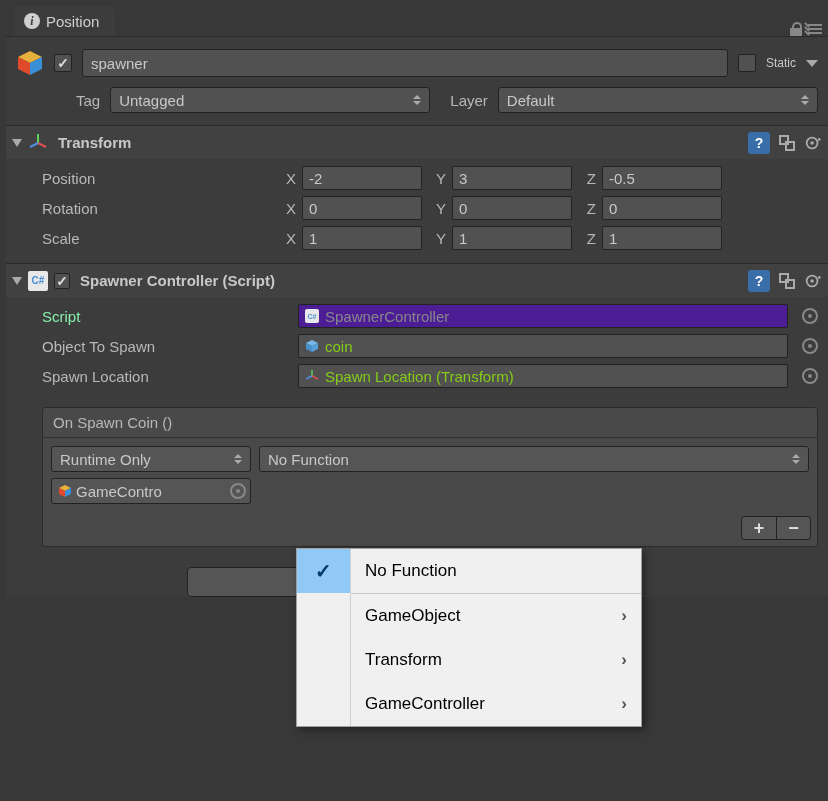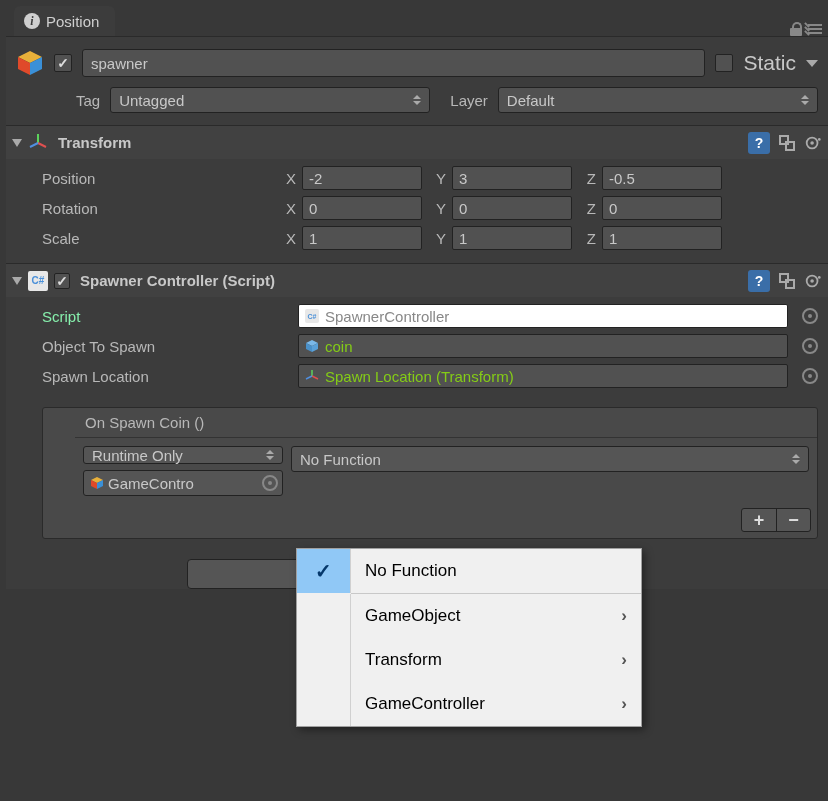--- a/index.html
+++ b/index.html
@@ -131,21 +131,21 @@
     font-size: 15px;
   }
   .static-check {
     width: 18px; height: 18px;
     background: #515151;
     border: 1px solid #222;
     border-radius: 2px;
   }
   .static-label {
     color: #c8c8c8;
-    font-size: 21px;
+    font-size: 12px;
   }
   .dropdown-arrow {
     width: 0; height: 0;
     border-left: 6px solid transparent;
     border-right: 6px solid transparent;
     border-top: 7px solid #aaa;
   }
 
   .tag-row {
     display: flex;
@@ -309,21 +309,21 @@
     height: 24px;
     background: #515151;
     border: 1px solid #222;
     color: #84cc16;
     display: flex;
     align-items: center;
     padding: 0 6px;
     border-radius: 2px;
     gap: 6px;
   }
-  .obj-field.disabled { color: #888; background:#ffffff; }
+  .obj-field.disabled { color: #888; background:#4c1d95; }
   .obj-picker {
     width: 16px; height: 16px;
     border: 2px solid #888;
     border-radius: 50%;
     position: relative;
     cursor:pointer;
     margin-left: 8px;
   }
   .obj-picker::after{
     content:"";position:absolute;
@@ -339,40 +339,39 @@
   .mini-axis {
     width:14px;height:14px;
   }
 
   
   .event-block {
     margin: 6px 10px 0 36px;
     background: #494949;
     border: 1px solid #2a2a2a;
     border-radius: 3px;
-    padding-left: 32px;
   }
   .event-title {
     padding: 6px 10px;
     color: #b8b8b8;
     border-bottom: 1px solid #333;
   }
   .event-entry {
     display: flex;
     gap: 8px;
     padding: 8px;
   }
   .event-left {
     display:flex;
     flex-direction:column;
     gap:6px;
     width: 200px;
   }
   .event-dd {
-    height: 18px;
+    height: 26px;
     background: #555;
     border: 1px solid #222;
     border-radius: 3px;
     color: #c8c8c8;
     display: flex;
     align-items: center;
     padding: 0 8px;
     justify-content: space-between;
     cursor:pointer;
   }

